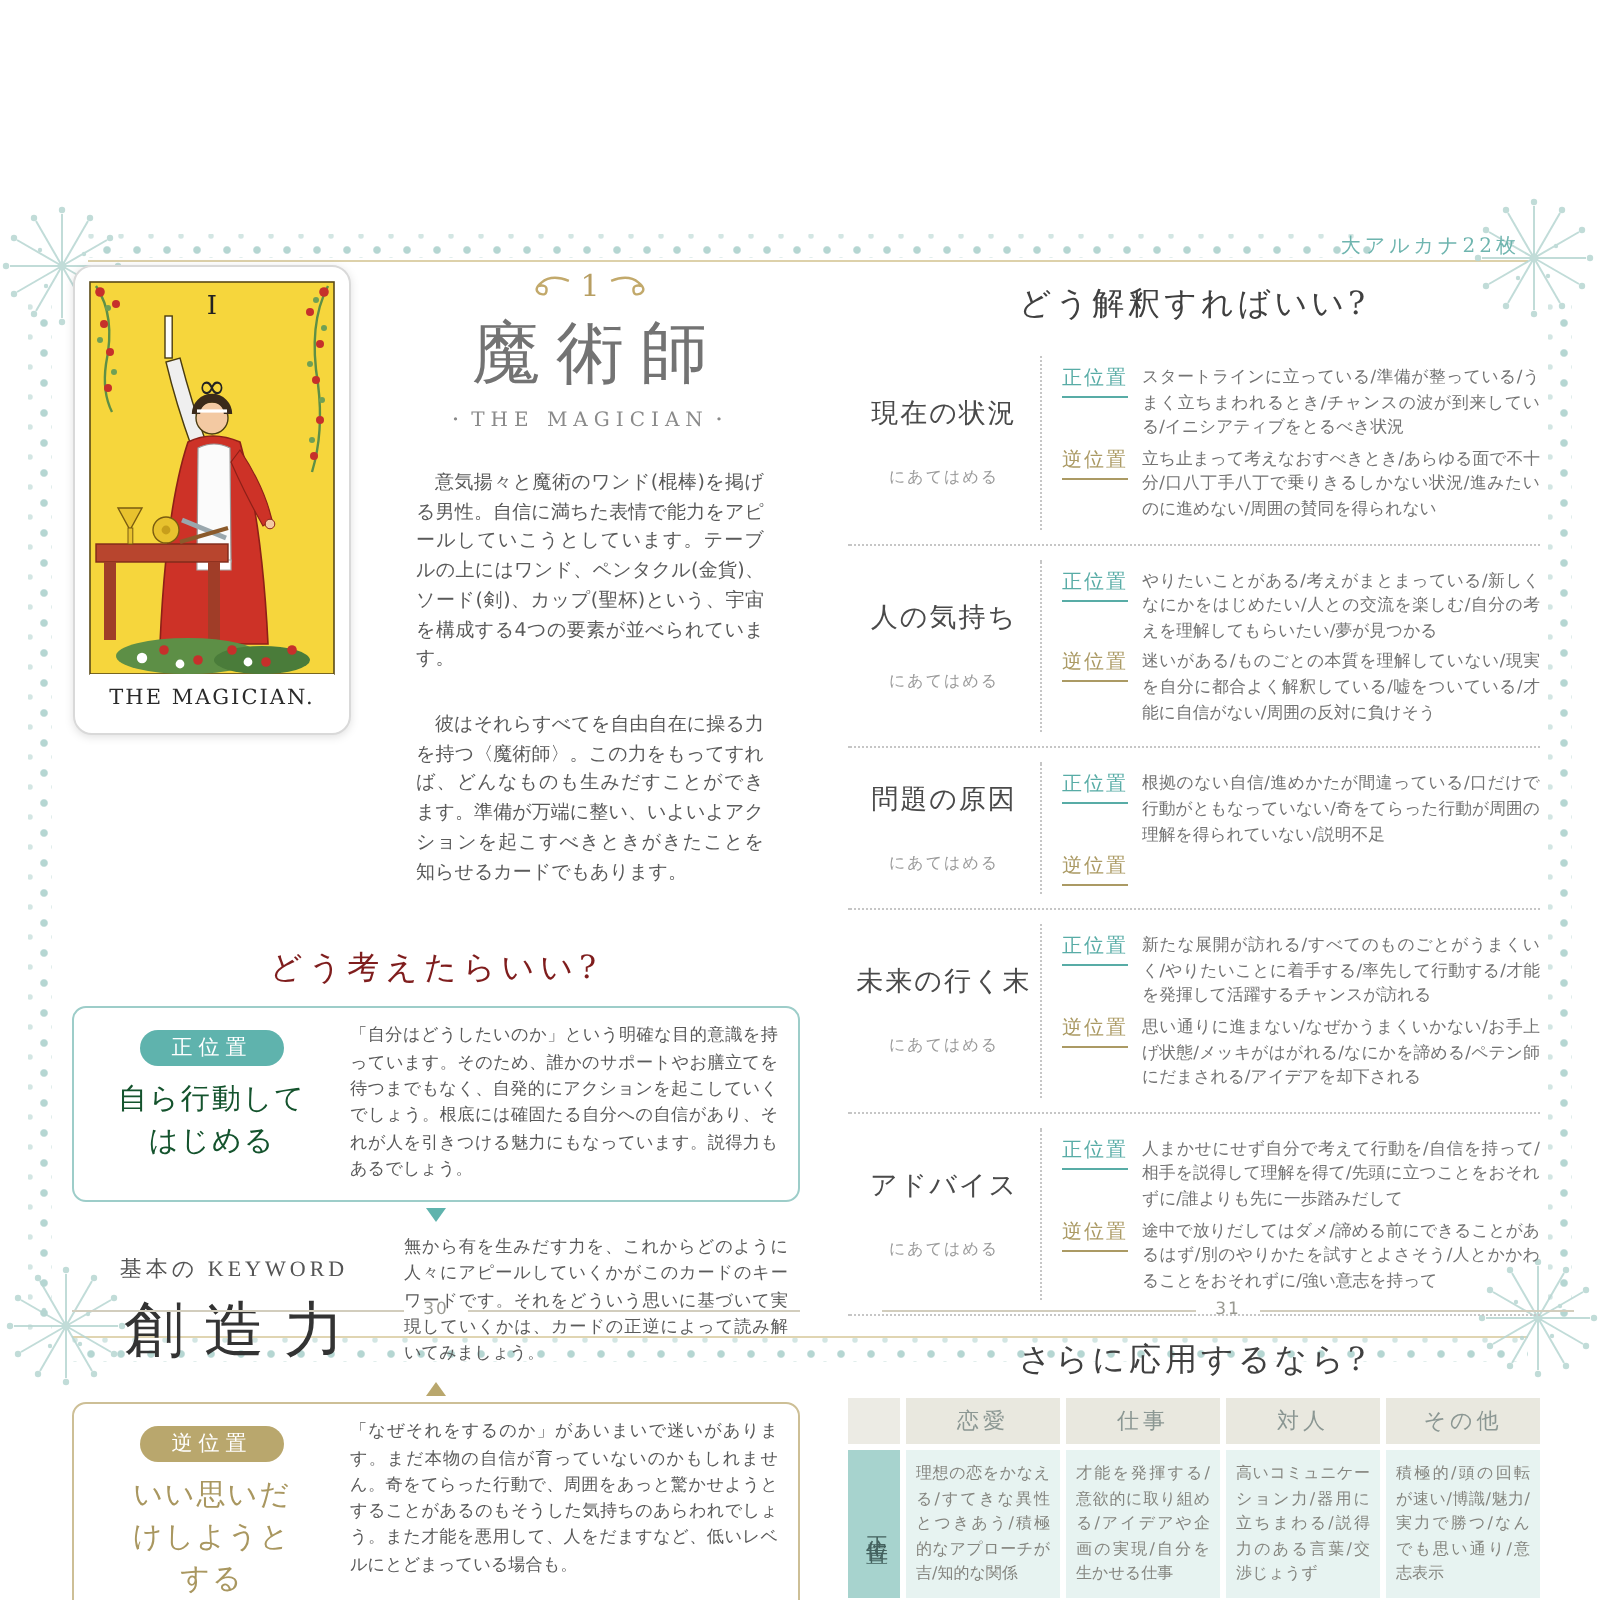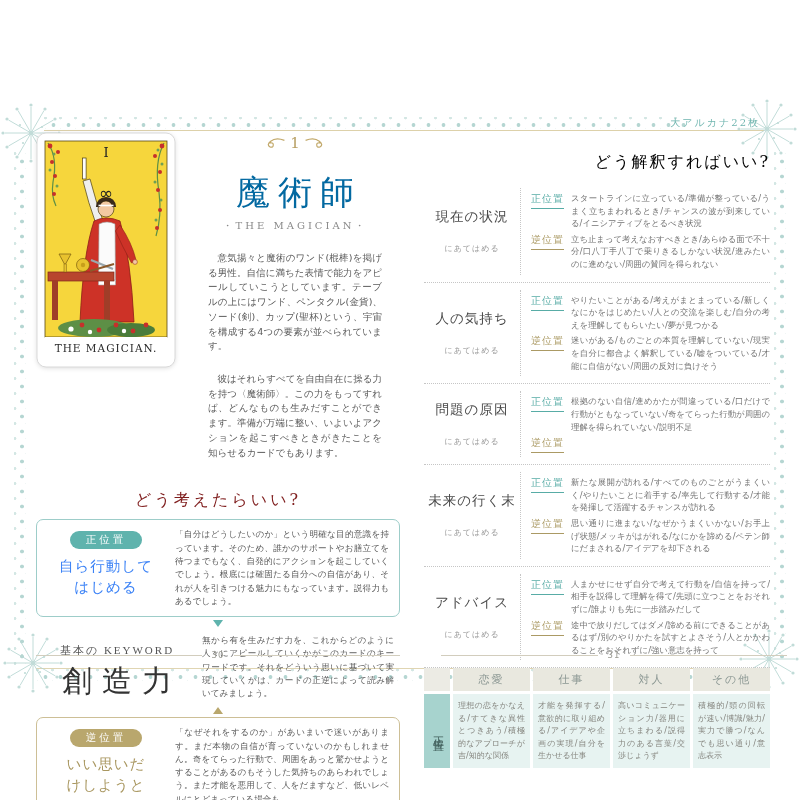--- a/index.html
+++ b/index.html
@@ -34,56 +34,56 @@
   }
 
   
   .page-left{position:absolute;left:36px;top:132px;width:364px;}
   .top-row{display:flex;}
   .tarot{width:140px;height:236px;flex:none;filter:drop-shadow(0 1px 2px rgba(0,0,0,.12));}
   .title-block{flex:1;padding-left:14px;text-align:center;}
   .chap-wrap{display:flex;align-items:center;justify-content:center;gap:4px;margin-top:2px;}
   .chap-num{font-family:"DejaVu Serif","Liberation Serif",serif;color:#b79e62;font-size:15px;}
   .swirl{width:22px;height:12px;}
-  .card-title{font-family:Liberation Mono, monospace;font-size:34px;color:#0369a1;
-    letter-spacing:8px;margin:18px 0 0 8px;font-weight:normal;}
+  .card-title{font-family:Liberation Mono, monospace;font-size:34px;color:#737373;
+    letter-spacing:8px;margin:2px 0 0 8px;font-weight:normal;}
   .card-title-en{font-family:"DejaVu Serif","Liberation Serif",serif;font-size:10px;color:#8a8a8a;
     letter-spacing:3px;margin-top:3px;}
   .card-subtitle{font-family:"DejaVu Serif","Liberation Serif",serif;color:#4fa9a4;font-size:15px;
     letter-spacing:2px;line-height:1.5;margin-top:8px;}
   .intro{margin-top:8px;text-align:left;}
   .intro p{margin:18px;font-size:9.5px;line-height:1.55;color:#5a5a5a;text-align:justify;text-indent:1em;}
 
   .think-heading{font-family:"DejaVu Serif","Liberation Serif",serif;text-align:center;color:#7f1d1d;
     font-size:16px;letter-spacing:3px;margin:12px 0 8px;}
   .pos-box{border:1px solid #9dcdc9;border-radius:7px;padding:8px 10px;display:flex;gap:10px;background:#fff;}
   .pos-box.rev{border-color:#cdbf96;}
   .pos-left{flex:none;width:118px;text-align:center;}
   .badge{display:inline-block;border-radius:11px;color:#fff;font-size:10.5px;letter-spacing:3px;
     padding:2px 16px;margin-top:3px;}
   .badge-up{background:#5fb3ad;}
   .badge-rev{background:#b9a76d;}
   .pos-label{font-size:14.5px;letter-spacing:1px;line-height:1.45;margin-top:7px;}
-  .pos-label.up{color:#3b82f6;}
+  .pos-label.up{color:#14532d;}
   .pos-label.rev{color:#a99760;}
   .pos-text{flex:1;font-size:8.6px;line-height:1.55;color:#5a5a5a;text-align:justify;}
   .arrow{width:0;height:0;margin:3px auto;}
   .arrow-down{border-left:5px solid transparent;border-right:5px solid transparent;border-top:7px solid #5fb3ad;}
   .arrow-up{border-left:5px solid transparent;border-right:5px solid transparent;border-bottom:7px solid #b9a76d;}
   .keyword-row{display:flex;align-items:center;gap:10px;padding:2px 6px;}
   .keyword-left{flex:none;width:150px;text-align:center;}
   .keyword-label{font-size:11px;letter-spacing:2px;color:#555;font-family:Liberation Serif, serif;margin-top:11px;}
   .keyword-word{font-family:"DejaVu Serif","Liberation Serif",serif;font-size:30px;color:#333;
     letter-spacing:10px;margin-top:3px;margin-left:10px;}
   .keyword-text{flex:1;font-size:8.6px;line-height:1.55;color:#5a5a5a;text-align:justify;}
 
   
   .page-right{position:absolute;left:424px;top:142px;width:346px;}
-  .interpret-heading,.apply-heading{font-family:"DejaVu Serif","Liberation Serif",serif;text-align:right;
-    color:#000000;font-size:16px;letter-spacing:2px;margin:10px 0 8px;}
+  .interpret-heading,.apply-heading{font-family:"DejaVu Serif","Liberation Serif",serif;text-align:center;
+    color:#404040;font-size:16px;letter-spacing:2px;margin:0 0 8px;}
   .irow{display:flex;border-bottom:1px dotted #c6c6c6;padding:7px 0;}
   .irow-label{flex:none;width:96px;text-align:center;align-self:center;}
   .irow-title{font-size:13.5px;color:#4a4a4a;letter-spacing:1px;}
   .irow-sub{font-size:8px;color:#9a9a9a;margin-top:17px;letter-spacing:1px;}
   .irow-content{flex:1;border-left:1px dotted #c6c6c6;padding:1px 0 1px 10px;}
   .ientry{display:flex;gap:7px;margin:3px 0;}
   .tag{flex:none;font-size:10px;letter-spacing:1px;padding-bottom:1px;border-bottom:1px solid currentColor;height:15px;}
   .tag-up{color:#58aca6;}
   .tag-rev{color:#ab9a64;}
   .ientry-text{font-size:8.4px;line-height:1.5;color:#737373;text-align:justify;flex:1;}
@@ -371,20 +371,21 @@
           <span class="tag tag-up">正位置</span>
         <span class="ientry-text">人まかせにせず自分で考えて行動を/自信を持って/相手を説得して理解を得て/先頭に立つことをおそれずに/誰よりも先に一歩踏みだして</span>
         </div>
       <div class="ientry">
           <span class="tag tag-rev">逆位置</span>
         <span class="ientry-text">途中で放りだしてはダメ/諦める前にできることがあるはず/別のやりかたを試すとよさそう/人とかかわることをおそれずに/強い意志を持って</span>
         </div>
     </div>
   </div>
 
+  <div class="apply-heading">さらに応用するなら?</div>
 
   <div class="apply-table">
     <div class="ath ath-corner"></div>
     <div class="ath">恋愛</div>
     <div class="ath">仕事</div>
     <div class="ath">対人</div>
     <div class="ath">その他</div>
 
     <div class="arow-label up">正位置</div>
     <div class="acell up">理想の恋をかなえる/すてきな異性とつきあう/積極的なアプローチが吉/知的な関係</div>

